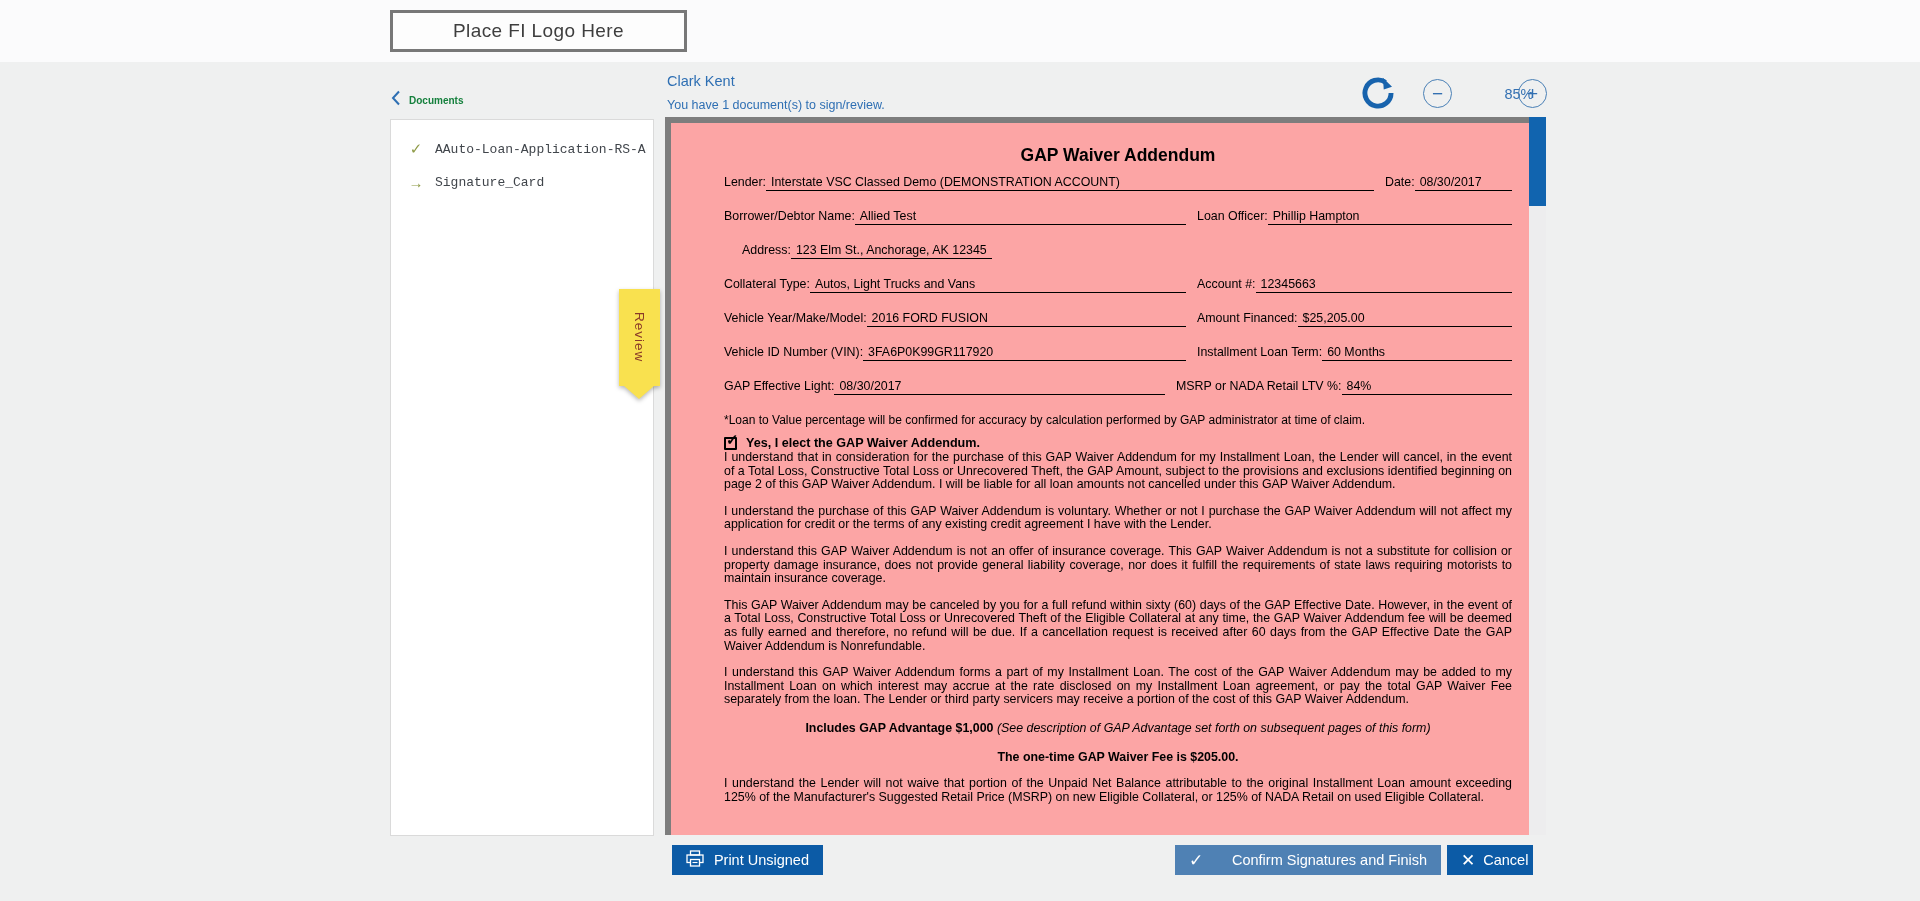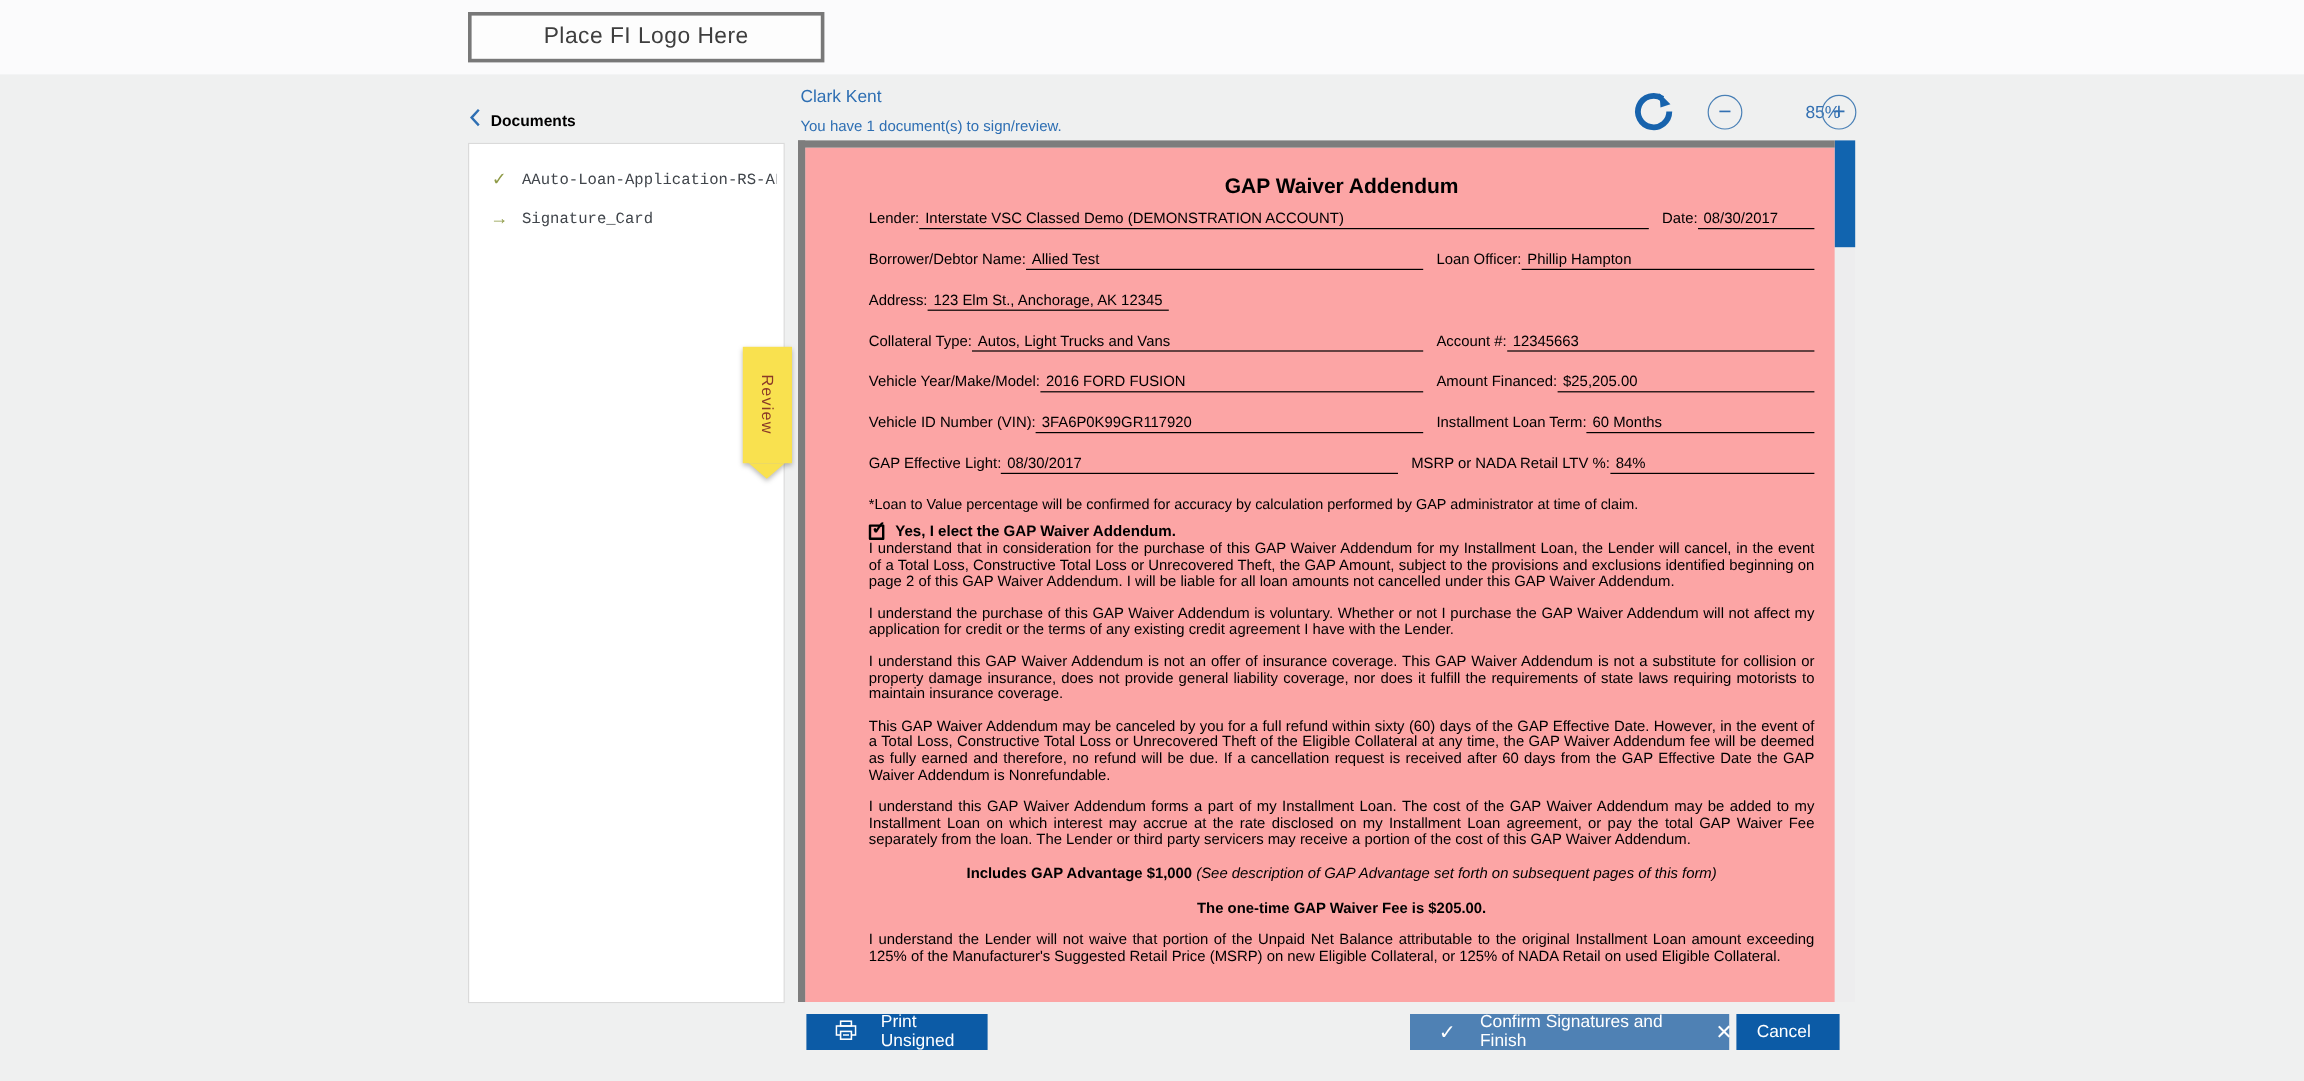--- a/index.html
+++ b/index.html
@@ -13,21 +13,21 @@
   
   .top-strip { position:absolute; left:0; top:0; width:1920px; height:62px; background:#fbfbfc; }
   .logo-box {
     position:absolute; left:390px; top:10px; width:297px; height:42px;
     background:#fdfdfd; border:3px solid #787878;
     display:flex; align-items:center; justify-content:center;
     font-size:19px; color:#3e3e3e; letter-spacing:.4px;
   }
   
   .sidebar-back { position:absolute; left:391px; top:90px; display:flex; align-items:center; gap:9px; cursor:pointer; }
-  .back-label { font-size:13px; font-weight:bold; color:#000000; }
+  .back-label { font-size:10px; font-weight:bold; color:#15803d; }
   .doc-panel {
     position:absolute; left:390px; top:119px; width:264px; height:717px;
     background:#ffffff; border:1px solid #dadada; padding-top:12px; overflow:hidden;
   }
   .doc-item { display:flex; align-items:center; gap:10px; padding:8px 6px 8px 16px; cursor:pointer; }
   .doc-icon { width:18px; text-align:center; font-size:15px; color:#8e9a46; flex:none; }
   .doc-label { font-size:13px; color:#40454b; white-space:nowrap; overflow:hidden;font-family:Liberation Mono, monospace; }
   
   .user-name { position:absolute; left:667px; top:73px; font-size:14.5px; color:#2e6fb3; }
   .user-msg  { position:absolute; left:667px; top:98px; font-size:12.5px; color:#2e6fb3; }
@@ -78,22 +78,22 @@
   .checkbox .tick { position:absolute; left:0; top:-8px; font-size:15px; font-weight:bold; }
   .para { margin-top:13px; font-size:12.4px; line-height:13.6px; text-align:justify; }
   .para.bold { font-weight:normal; }
   .para.first { margin-top:1px; }
   .center-line { margin-top:15px; font-size:12.4px; line-height:13.6px; text-align:center; }
   .center-line .cb { font-weight:bold; }
   .center-line .ci { font-style:italic; }
   
   .btn {
     position:absolute; top:845px; height:30px;
-    display:flex; align-items:center; justify-content:flex-end; gap:20px;
-    color:#fff; font-size:14.5px; cursor:pointer; padding:0 24px;
+    display:flex; align-items:center; justify-content:space-between; gap:8px;
+    color:#fff; font-size:14.5px; cursor:pointer; padding:0 14px;
   }
   .btn-print   { left:672px;  width:151px; background:#0c5ba6; }
   .btn-confirm { left:1175px; width:266px; background:#4f81b4; }
   .btn-cancel  { left:1447px; width:86px;  background:#0c5ba6; }
   .btn .glyph { font-size:17px; line-height:1; }
 </style>
 </head>
 <body>
 
 <div class="top-strip">
@@ -162,21 +162,21 @@
           <span class="field" style="width: 462px;">
             <span class="f-label">Borrower/Debtor Name:</span>
             <span class="f-value">Allied Test</span>
           </span>
           <span class="field f-right">
             <span class="f-label">Loan Officer:</span>
             <span class="f-value">Phillip Hampton</span>
           </span>
         </div>
         <div class="field-row">
-          <span class="field" style="width: 250px;">
+          <span class="field" style="width: 250px; margin-left: 18px;">
             <span class="f-label">Address:</span>
             <span class="f-value">123 Elm St., Anchorage, AK 12345</span>
           </span>
         </div>
         <div class="field-row">
           <span class="field" style="width: 462px;">
             <span class="f-label">Collateral Type:</span>
             <span class="f-value">Autos, Light Trucks and Vans</span>
           </span>
           <span class="field f-right">

